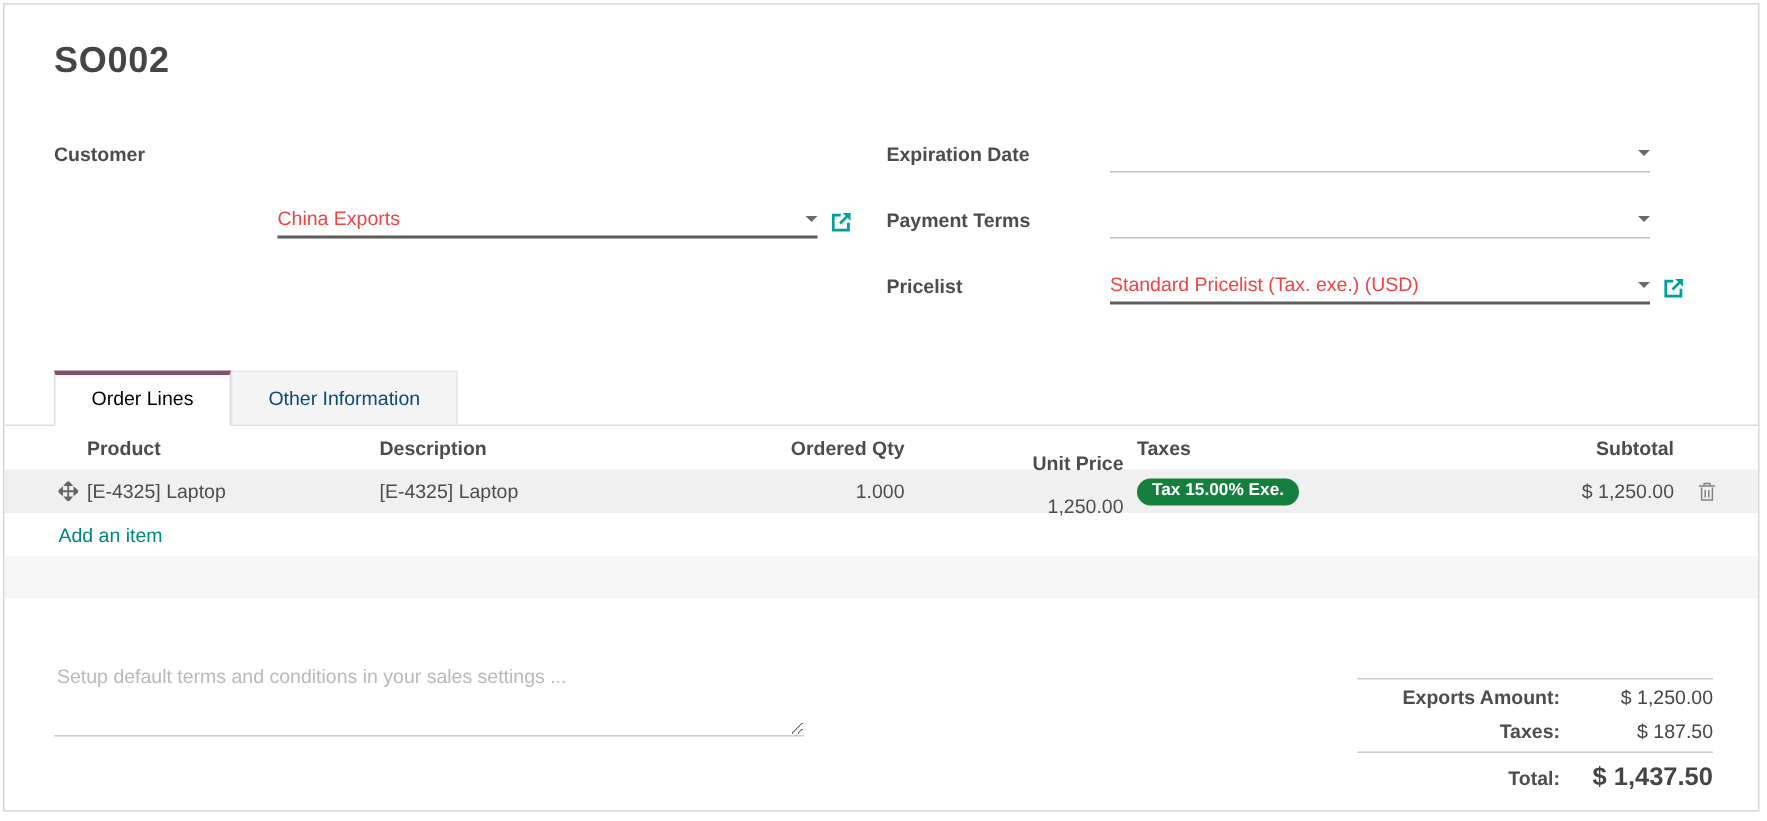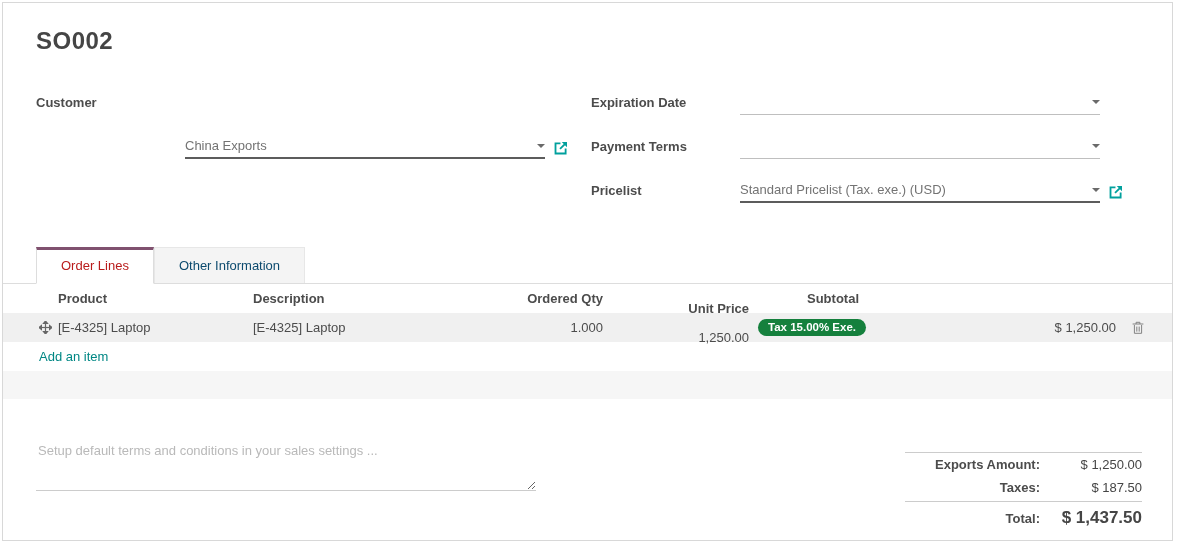--- a/index.html
+++ b/index.html
@@ -10,28 +10,28 @@
   h1.so-title { margin:24px 0 0 33px; font-size:24px; font-weight:bold; color:#454545; letter-spacing:.5px; }
 
   .form-area { display:flex; margin:38px 0 0 33px; }
   .group-left { width:555px; display:flex; }
   .group-right { flex:1; }
   .frow { display:flex; margin-bottom:22px; }
   .o-label { width:149px; font-weight:bold; padding-top:2px; color:#4c4c4c; }
   .field-wrap { display:flex; align-items:center; }
   .m2o { width:360px; display:flex; align-items:center; border-bottom:1px solid #bfbfbf; padding-bottom:4px; height:22px; }
   .m2o.filled { border-bottom:2px solid #5c5c5c; padding-bottom:3px; }
-  .m2o .val { flex:1; white-space:nowrap; overflow:hidden; color:#737373; }
+  .m2o .val { flex:1; white-space:nowrap; overflow:hidden; color:#ef4444; }
   .caret { width:0; height:0; border-left:4px solid transparent; border-right:4px solid transparent; border-top:4px solid #6a6a6a; margin-left:4px; flex:none; }
   .ext { margin-left:9px; flex:none; display:inline-flex; }
 
   .notebook { margin-top:22px; }
   .tabs { display:flex; align-items:flex-end; padding-left:33px; position:relative; z-index:2; }
   .tab { padding:10px 24px; cursor:pointer; }
-  .tab.active { background:#fff; border:1px solid #ddd; border-bottom:1px solid #fff; border-top:3px solid #80516f; padding-top:8px; margin-bottom:-1px; color:#b91c1c; }
+  .tab.active { background:#fff; border:1px solid #ddd; border-bottom:1px solid #fff; border-top:3px solid #80516f; padding-top:8px; margin-bottom:-1px; color:#000000; }
   .tab.inactive { background:#f4f4f4; border:1px solid #e7e7e7; border-bottom:none; color:#0c4a6e; }
   .tab-content { border-top:1px solid #ddd; position:relative; z-index:1; }
 
   .trow { display:flex; align-items:center; padding-left:36px; padding-right:12px; height:29px; }
   .thead { font-weight:bold; color:#4c4c4c; }
   .c-handle { width:19px; }
   .c-product { width:195px; }
   .c-desc { width:190px; }
   .c-qty { width:160px; text-align:right; }
   .c-price { width:146px; text-align:right;margin-top:19px; }
@@ -127,20 +127,21 @@
       <div class="tab inactive">Other Information</div>
     </div>
 
     <div class="tab-content">
       <div class="trow thead">
         <div class="c-handle"></div>
         <div class="c-product">Product</div>
         <div class="c-desc">Description</div>
         <div class="c-qty">Ordered Qty</div>
         <div class="c-price">Unit Price</div>
+        <div class="c-tax">Taxes</div>
         <div class="c-sub">Subtotal</div>
         <div class="c-trash"></div>
       </div>
 
       <div class="trow line-row">
         <div class="c-handle">
           <svg width="13" height="13" viewBox="0 0 13 13">
             <g stroke="#666" stroke-width="1.2" fill="#666">
               <line x1="6.5" y1="2" x2="6.5" y2="11"></line>
               <line x1="2" y1="6.5" x2="11" y2="6.5"></line>

